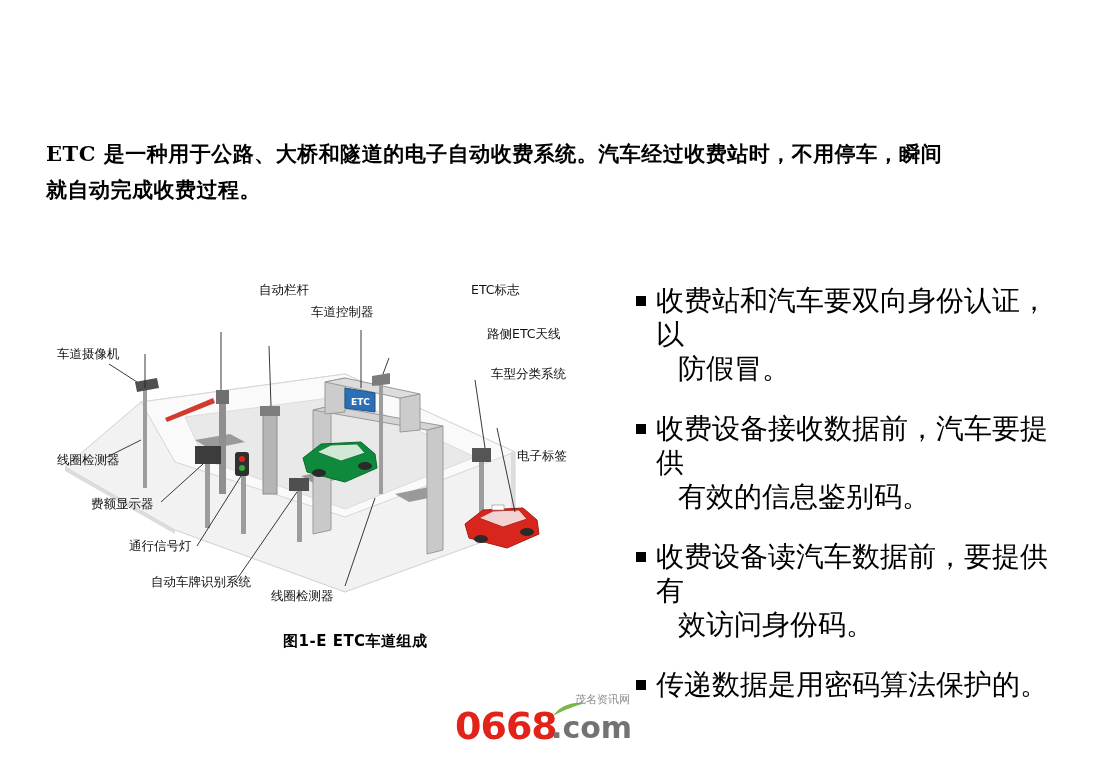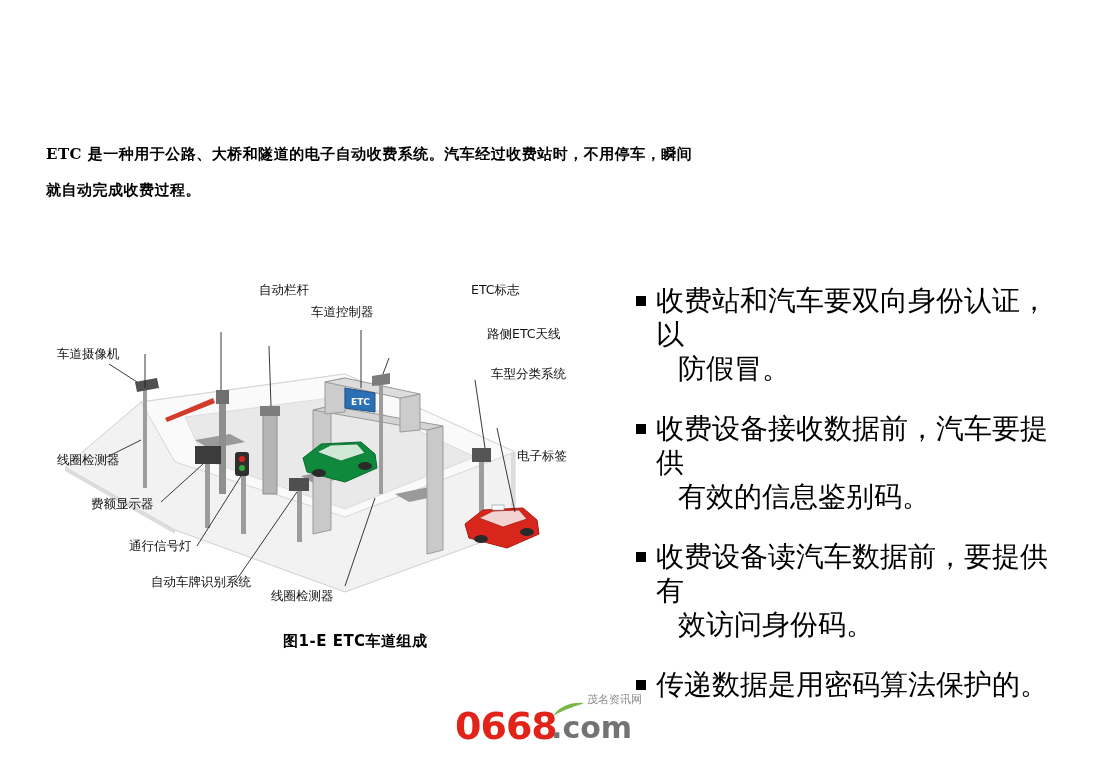--- a/index.html
+++ b/index.html
@@ -29,21 +29,21 @@
     letter-spacing: -0.5px;
     white-space: nowrap;
   }
   .lead {
     position: absolute;
     left: 46px;
     top: 136px;
     width: 1010px;
     font-family: "DejaVu Serif", serif;
     font-weight: bold;
-    font-size: 15px;
+    font-size: 21px;
     line-height: 36px;
     letter-spacing: 0.5px;
   }
   
   .bullets {
     position: absolute;
     left: 636px;
     top: 284px;
     width: 420px;
   }
@@ -115,21 +115,21 @@
     position: absolute;
     left: 96px;
     top: 10px;
     font-family: "DejaVu Sans", sans-serif;
     font-weight: bold;
     font-size: 30px;
     color: #737373;
   }
   .wm-sub {
     position: absolute;
-    left: 132px;
+    left: 120px;
     top: -8px;
     font-family: "DejaVu Sans", sans-serif;
     font-size: 11px;
     color: #8c8c8c;
     white-space: nowrap;
   }
   .wm-leaf {
     position: absolute;
     left: 96px;
     top: 2px;

